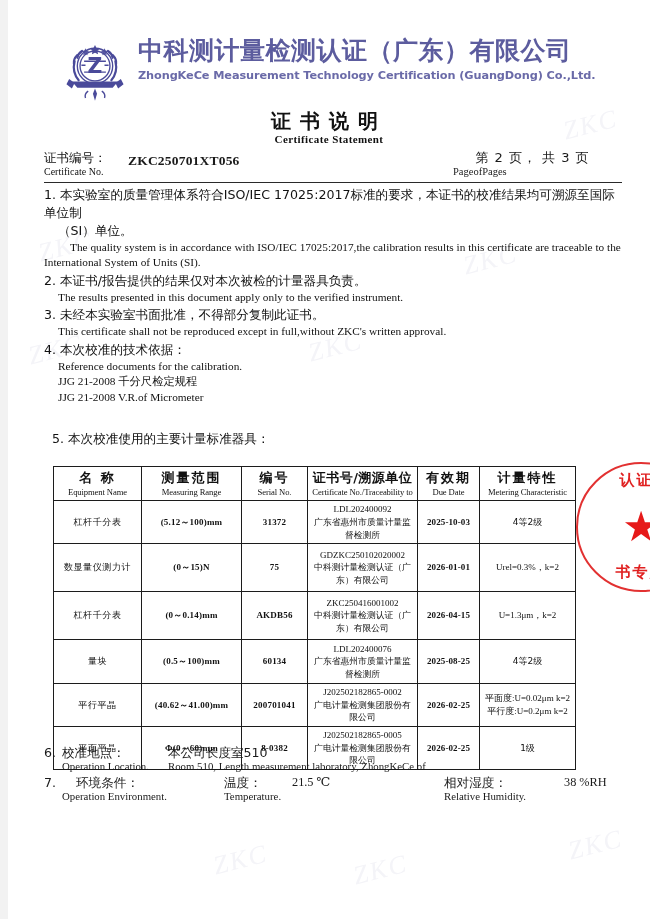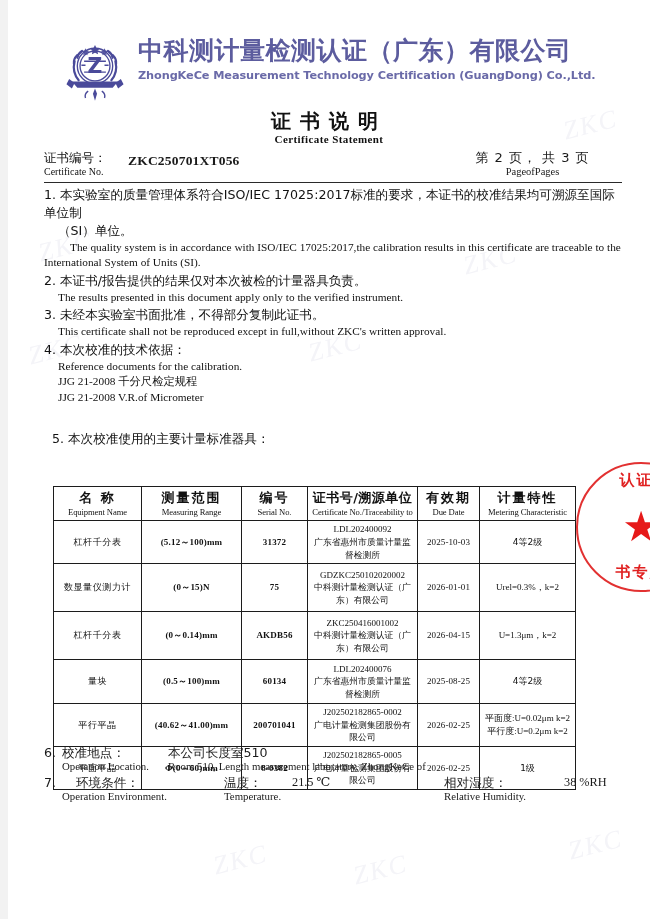--- a/index.html
+++ b/index.html
@@ -137,21 +137,21 @@
     text-align: center;
   }
   #page-of .row1 {
     font-family: "DejaVu Sans", "Liberation Sans", sans-serif;
     font-size: 13px;
     letter-spacing: 1px;
     line-height: 1.25;
   }
   #page-of .row2 {
     display: flex;
-    justify-content: center;
+    justify-content: flex-start;
     font-size: 10.5px;
     line-height: 1.1;
     padding: 0 8px;
   }
 
   
   #clauses {
     position: absolute;
     left: 36px;
     top: 186px;
@@ -181,21 +181,21 @@
     top: 430px;
     width: 578px;
     margin-left: 8px;
   }
   #sec5 .en-line { padding-left: 16px; }
 
   
   #std-table {
     position: absolute;
     left: 45px;
-    top: 486px;
+    top: 466px;
     width: 522px;
     border-collapse: collapse;
     table-layout: fixed;
   }
   #std-table th, #std-table td {
     border: 1.1px solid #1c1c1c;
     text-align: center;
     vertical-align: middle;
     padding: 2px 2px;
     color: #111;
@@ -229,21 +229,21 @@
     font-weight: bold;
     letter-spacing: 0.2px;
   }
   .cell-src { font-size: 8.6px; }
   .cell-src .src-cn {
     font-family: "DejaVu Sans", "Liberation Sans", sans-serif;
     font-size: 8.8px;
   }
   .cell-date {
     font-size: 9.4px;
-    font-weight: normal;
+    font-weight: bold;
     letter-spacing: 0.1px;
   }
   .cell-char {
     font-size: 9.3px;
   }
   .cell-char .cn {
     font-family: "DejaVu Sans", "Liberation Sans", sans-serif;
   }
 
   

